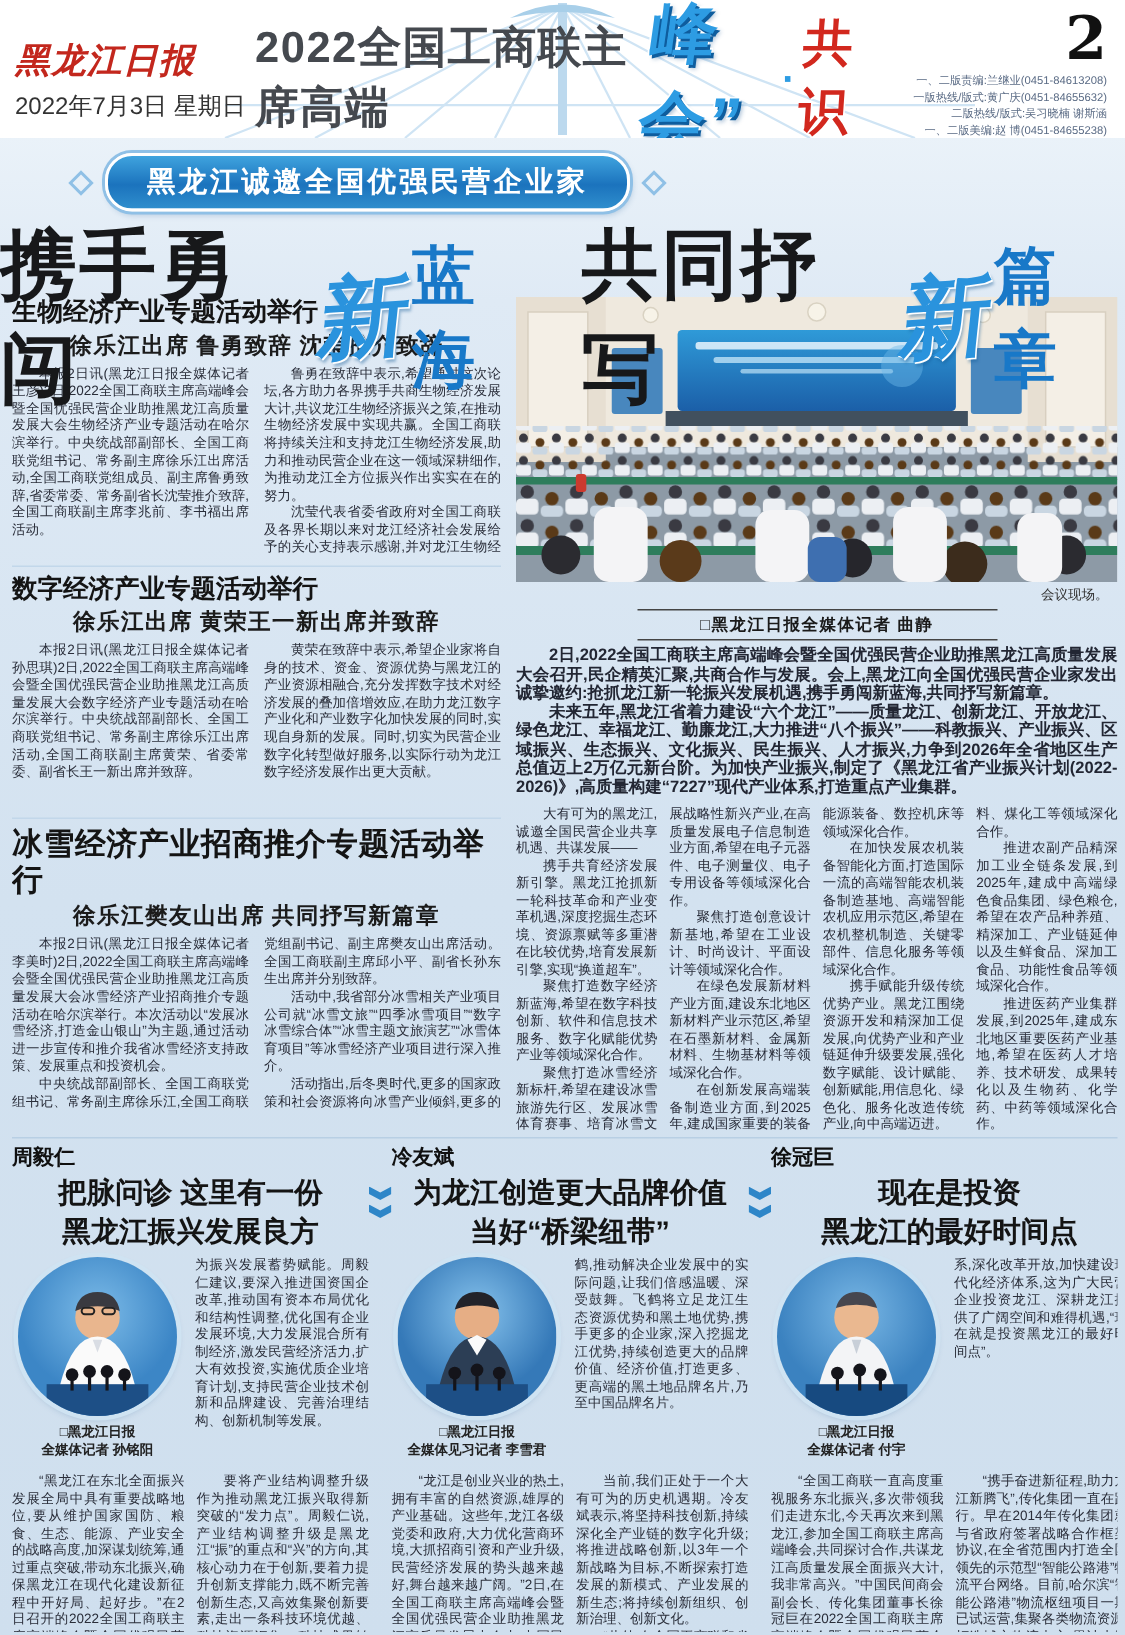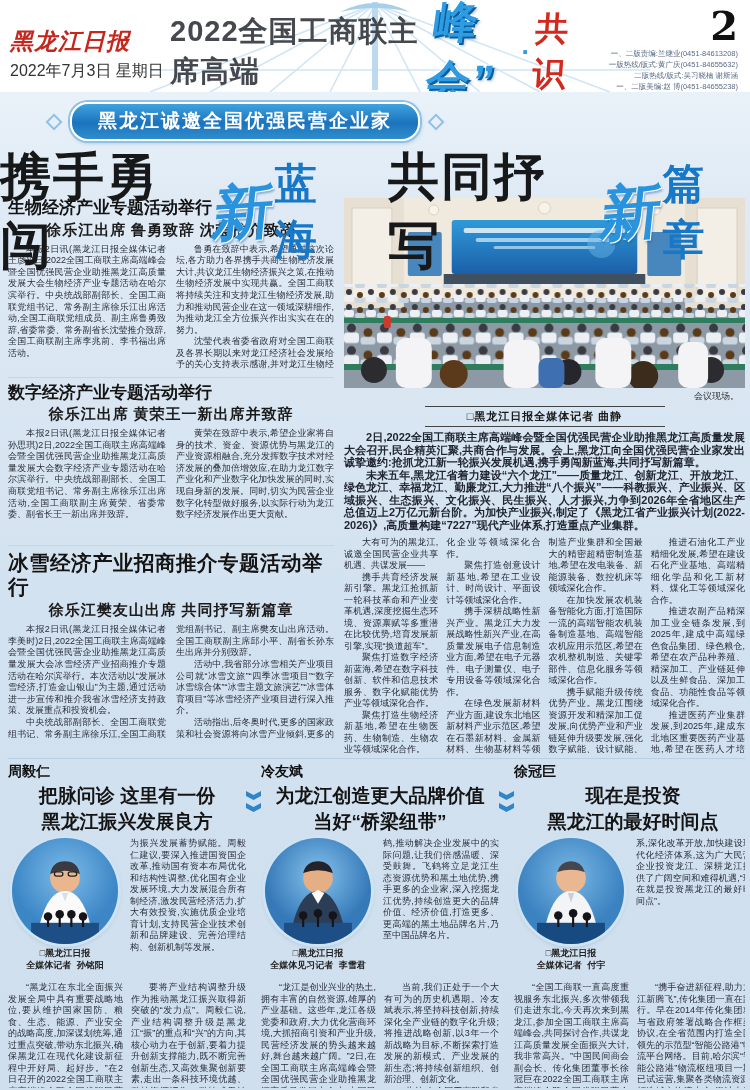--- a/index.html
+++ b/index.html
@@ -74,21 +74,21 @@
   .profile { width:238px; flex:none; overflow:hidden; }
   .divider { flex:1; display:flex; flex-direction:column; align-items:center; padding-top:28px; gap:3px; }
   .chev { width:15px; height:9px; background:#2e86c8; clip-path:polygon(0 0,50% 45%,100% 0,100% 55%,50% 100%,0 55%); }
   .p-name { font-size:14px; font-weight:900; color:#101010; }
   .p-headline { text-align:center; font-size:19px; font-weight:900; color:#141414; line-height:1.35; margin:2px 0 4px 0; }
   .p-photo-row { display:flex; gap:8px; }
   .p-photo-box { width:114px; flex:none; text-align:center; }
   .p-circle { width:106px; height:106px; margin:0 auto; border-radius:50%; overflow:hidden;
               box-shadow:0 0 0 3px #cfe3f2, 0 2px 5px rgba(40,90,140,.35); }
   .p-circle svg { display:block; width:100%; height:100%; }
-  .p-credit { font-family:Liberation Mono, monospace; font-size:9px; color:#222; line-height:1.35; margin-top:4px; font-weight:bold; }
+  .p-credit { font-family:Liberation Sans, sans-serif; font-size:9px; color:#222; line-height:1.35; margin-top:4px; font-weight:bold; }
   .p-side { flex:1; height:140px; overflow:hidden; text-align:justify; font-size:9px; line-height:11.5px; color:#2a2e3a; }
   .p-cols { display:flex; gap:8px; margin-top:4px; }
   .pcol { width:115px; flex:none; height:158px; overflow:hidden; text-align:justify; font-size:9px; line-height:11.5px; color:#2a2e3a; }
 </style>
 </head>
 <body>
 
 <div class="page">
 
   <div class="header">
@@ -234,24 +234,23 @@
       <div class="photo-caption">会议现场。</div>
       <div class="byline">□黑龙江日报全媒体记者 曲静</div>
       <div class="lead">
           <p>2日,2022全国工商联主席高端峰会暨全国优强民营企业助推黑龙江高质量发展大会召开,民企精英汇聚,共商合作与发展。会上,黑龙江向全国优强民营企业家发出诚挚邀约:抢抓龙江新一轮振兴发展机遇,携手勇闯新蓝海,共同抒写新篇章。</p>
           <p>未来五年,黑龙江省着力建设“六个龙江”——质量龙江、创新龙江、开放龙江、绿色龙江、幸福龙江、勤廉龙江,大力推进“八个振兴”——科教振兴、产业振兴、区域振兴、生态振兴、文化振兴、民生振兴、人才振兴,力争到2026年全省地区生产总值迈上2万亿元新台阶。为加快产业振兴,制定了《黑龙江省产业振兴计划(2022-2026)》,高质量构建“7227”现代产业体系,打造重点产业集群。</p>
         </div>
       <div class="colflow">
           <p>大有可为的黑龙江,诚邀全国民营企业共享机遇、共谋发展——</p>
           <p>携手共育经济发展新引擎。黑龙江抢抓新一轮科技革命和产业变革机遇,深度挖掘生态环境、资源禀赋等多重潜在比较优势,培育发展新引擎,实现“换道超车”。</p>
           <p>聚焦打造数字经济新蓝海,希望在数字科技创新、软件和信息技术服务、数字化赋能优势产业等领域深化合作。</p>
-          <p>聚焦打造生物经济新基地,希望在生物医药、生物制造、生物农业等领域深化合作。</p>
           <p>聚焦打造冰雪经济新标杆,希望在建设冰雪旅游先行区、发展冰雪体育赛事、培育冰雪文化企业等领域深化合作。</p>
+          <p>携手深耕战略性新兴产业。黑龙江大力发展战略性新兴产业,在高质量发展电子信息制造业方面,希望在电子元器件、电子测量仪、电子专用设备等领域深化合作。</p>
           <p>聚焦打造创意设计新基地,希望在工业设计、时尚设计、平面设计等领域深化合作。</p>
-          <p>携手深耕战略性新兴产业。黑龙江大力发展战略性新兴产业,在高质量发展电子信息制造业方面,希望在电子元器件、电子测量仪、电子专用设备等领域深化合作。</p>
           <p>在绿色发展新材料产业方面,建设东北地区新材料产业示范区,希望在石墨新材料、金属新材料、生物基材料等领域深化合作。</p>
           <p>在创新发展高端装备制造业方面,到2025年,建成国家重要的装备制造产业集群和全国最大的精密超精密制造基地,希望在发电装备、新能源装备、数控机床等领域深化合作。</p>
           <p>在加快发展农机装备智能化方面,打造国际一流的高端智能农机装备制造基地、高端智能农机应用示范区,希望在农机整机制造、关键零部件、信息化服务等领域深化合作。</p>
           <p>携手赋能升级传统优势产业。黑龙江围绕资源开发和精深加工促发展,向优势产业和产业链延伸升级要发展,强化数字赋能、设计赋能、创新赋能,用信息化、绿色化、服务化改造传统产业,向中高端迈进。</p>
           <p>推进石油化工产业精细化发展,希望在建设石化产业基地、高端精细化学品和化工新材料、煤化工等领域深化合作。</p>
           <p>推进农副产品精深加工业全链条发展,到2025年,建成中高端绿色食品集团、绿色粮仓,希望在农产品种养殖、精深加工、产业链延伸以及生鲜食品、深加工食品、功能性食品等领域深化合作。</p>
           <p>推进医药产业集群发展,到2025年,建成东北地区重要医药产业基地,希望在医药人才培养、技术研发、成果转化以及生物药、化学药、中药等领域深化合作。</p>
         </div>
     </div>
   </div>

